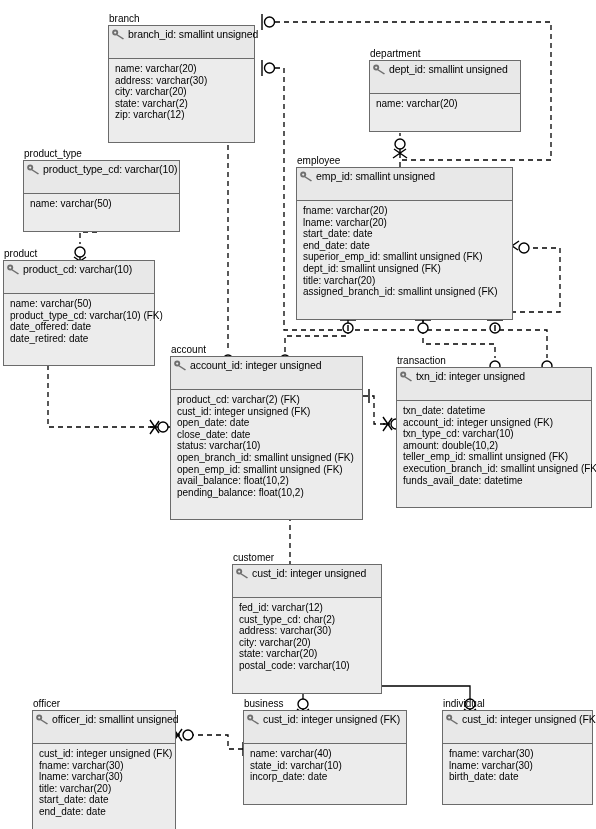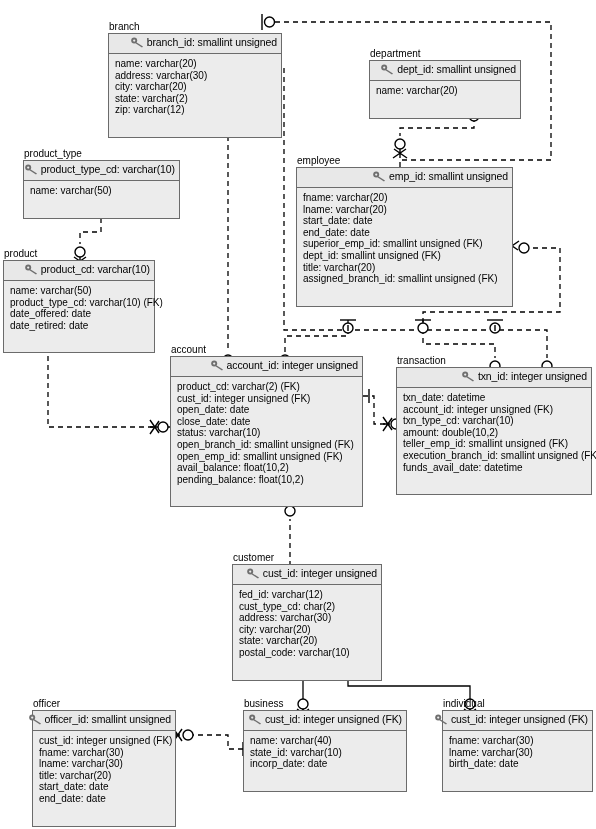--- a/index.html
+++ b/index.html
@@ -13,24 +13,24 @@
   .entity{position:absolute;box-sizing:border-box;}
   .ent-title{
     font-size:10px;color:#000;line-height:11px;margin-bottom:1px;
     white-space:nowrap;padding-left:1px;
   }
   .ent-box{
     border:1.5px solid #6b6b6b;background:#ececec;box-sizing:border-box;
   }
   .ent-head{
     display:flex;align-items:center;gap:3px;
-    padding:2px 4px 5px 3px;
+    padding:2px 4px 18px 3px;
     border-bottom:1.5px solid #6b6b6b;
     background:#e8e8e8;
-    font-size:10.5px;color:#000;white-space:nowrap;justify-content:flex-end;
+    font-size:10.5px;color:#000;white-space:nowrap;
   }
   .ent-body{
     background:#ececec;padding:4px 5px 21px 6px;
     font-size:10px;line-height:11.6px;color:#000;
   }
   .ent-body div{white-space:nowrap;}
   .key-icon{flex:0 0 auto;display:block;}
   .lbl{letter-spacing:-0.1px;}
 </style>
 </head>
@@ -196,21 +196,21 @@
         <path d="M173,728 L182,741 M173,735 L180,735 M173,742 L182,729"></path>
         <circle cx="188" cy="735" r="5" fill="#fff"></circle>
       </g>
 
       <g>
         <line x1="243" y1="742" x2="243" y2="756"></line>
       </g>
     </g>
   </svg>
 
-  <div class="entity" style="left:108px;top:21px;width:174px;">
+  <div class="entity" style="left:108px;top:13px;width:147px;">
     <div class="ent-title">branch</div>
     <div class="ent-box">
       <div class="ent-head">
         <svg class="key-icon" width="13" height="11" viewBox="0 0 13 11">
           <circle cx="3.2" cy="3.6" r="3" fill="#6f6f6f"></circle>
             <circle cx="3.2" cy="3.6" r="1.1" fill="#ececec"></circle>
           <path d="M5.3,5.2 L12,9.6 L11,10.6 L4.4,6.2 Z" fill="#6f6f6f"></path>
         </svg>
         <span class="lbl">branch_id: smallint unsigned</span>
       </div>

